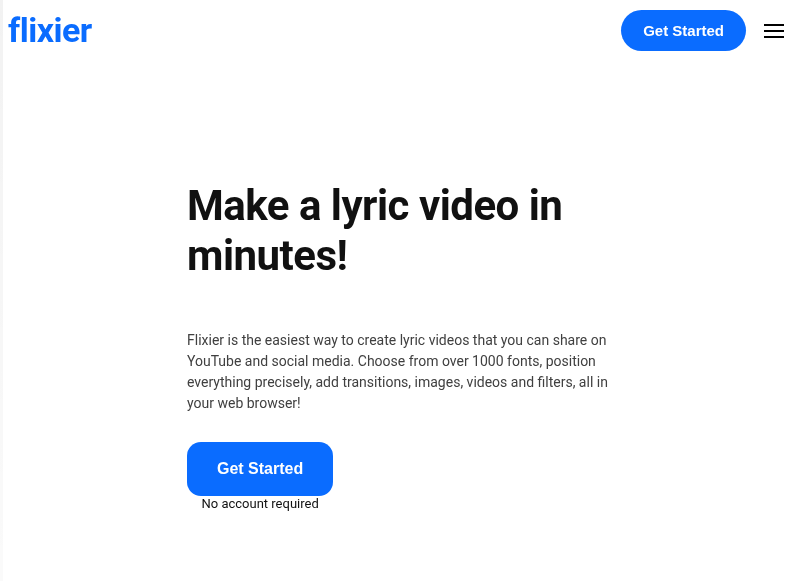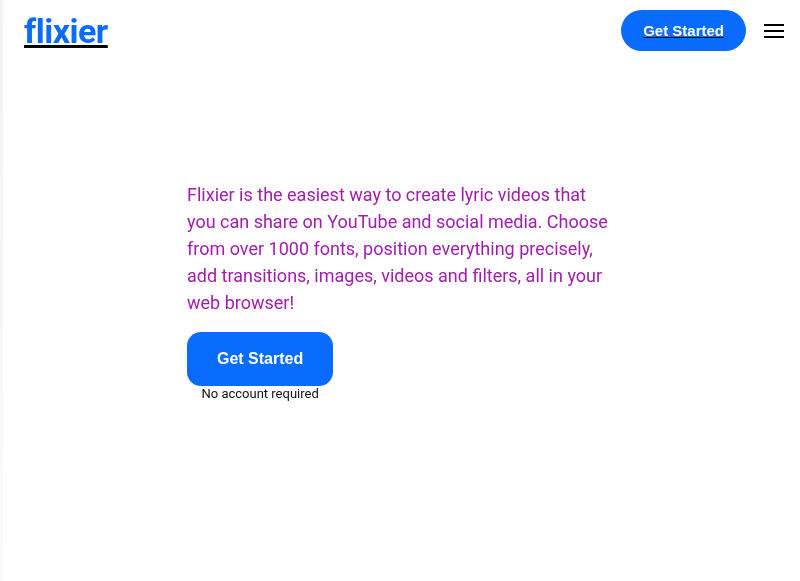--- a/index.html
+++ b/index.html
@@ -10,24 +10,23 @@
     body {
       font-family: -apple-system, BlinkMacSystemFont, "Segoe UI", Roboto, Helvetica, Arial, sans-serif;
       background: #ffffff;
       width: 800px;
       height: 581px;
       position: relative;
       overflow: hidden;
     }
     .header {
       display: flex;
-      align-items: flex-end;
+      align-items: flex-start;
       justify-content: space-between;
-      padding: 10px 12px 10px 24px;
-      text-decoration: underline;
+      padding: 10px 12px 10px 8px;
     }
     .logo {
       font-size: 34px;
       font-weight: 700;
       color: #0a6cff;
       letter-spacing: -0.5px;
       font-family: -apple-system, BlinkMacSystemFont, "Segoe UI", Roboto, sans-serif;
     }
     .header-right {
       display: flex;
@@ -64,24 +63,24 @@
     }
     .heading {
       font-size: 42px;
       font-weight: 700;
       color: #111;
       line-height: 1.2;
       letter-spacing: -0.5px;
       margin-bottom: 48px;
     }
     .description {
-      font-size: 18px;
-      color: #a21caf;
+      font-size: 14px;
+      color: #404040;
       line-height: 1.5;
-      margin-bottom: 16px;
+      margin-bottom: 28px;
       max-width: 430px;
     }
     .cta-wrap {
       display: inline-flex;
       flex-direction: column;
       align-items: center;
     }
     .btn-cta {
       background: #0a6cff;
       color: #ffffff;
@@ -117,18 +116,19 @@
     <button class="btn-primary">Get Started</button>
     <div class="hamburger">
       <span></span>
       <span></span>
       <span></span>
     </div>
   </div>
 </header>
 
 <main class="content">
+  <h1 class="heading">Make a lyric video in minutes!</h1>
   <p class="description">Flixier is the easiest way to create lyric videos that you can share on YouTube and social media. Choose from over 1000 fonts, position everything precisely, add transitions, images, videos and filters, all in your web browser!</p>
   <div class="cta-wrap">
     <button class="btn-cta">Get Started</button>
     <div class="subtext">No account required</div>
   </div>
 </main>
 
 </body></html>

